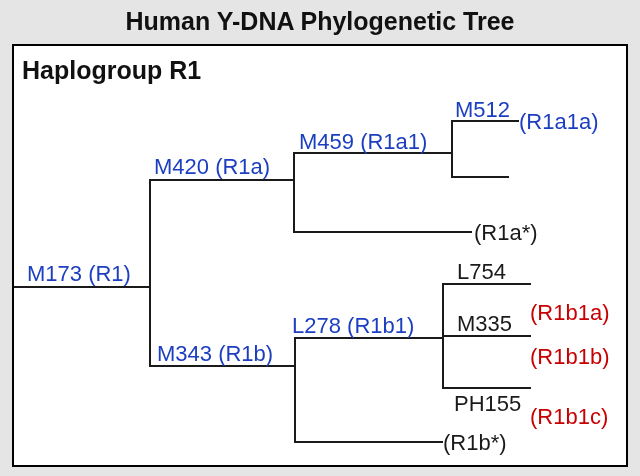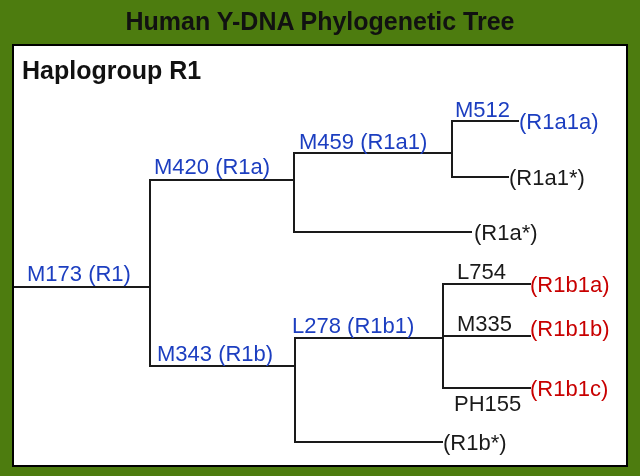--- a/index.html
+++ b/index.html
@@ -1,38 +1,38 @@
 <!DOCTYPE html>
 <html><head>
 <meta charset="utf-8">
 <style>
   html,body { margin:0; padding:0; background:#ffffff; }
   .canvas {
-    position:relative; width:640px; height:476px; background:#4d7c0f;
+    position:relative; width:640px; height:476px; background:#e5e5e5;
     font-family:"Liberation Sans", sans-serif; overflow:hidden;
   }
   .fig-title {
     position:absolute; top:7px; left:0; width:100%; text-align:center;
     font-size:25px; font-weight:bold; color:#111111;
   }
   .tree-box {
     position:absolute; left:12px; top:44px; width:612px; height:419px;
     border:2px solid #000000; background:#ffffff;
   }
   .panel-label {
     position:absolute; left:8px; top:10px;
     font-size:25px; font-weight:bold; color:#111111;
   }
   svg.branches { position:absolute; left:0; top:0; display:block; }
   .node {
     position:absolute; font-size:22px; line-height:23px;
     white-space:nowrap; color:#1a1a1a;text-align:center;
   }
   [data-color="blue"]  { color:#1C3EC0; }
-  [data-color="red"]   { color:#C80000; }
+  [data-color="red"]   { color:#C80000;margin-top:28px; }
   [data-color="black"] { color:#1A1A1A; }
 </style>
 </head>
 <body>
 
 <div class="canvas">
 
   <div class="fig-title">Human Y-DNA Phylogenetic Tree</div>
 
   <div class="tree-box">
@@ -62,21 +62,20 @@
     <span class="node" style="left:13px;  top:216px;" data-color="blue">M173 (R1)</span>
 
     <span class="node" style="left:140px; top:109px;" data-color="blue">M420 (R1a)</span>
 
     <span class="node" style="left:285px; top:84px;" data-color="blue">M459 (R1a1)</span>
 
     <span class="node" style="left:441px; top:52px;" data-color="blue">M512</span>
 
     <span class="node" style="left:505px; top:64px;" data-color="blue">(R1a1a)</span>
 
-    <span class="node" style="left:495px; top:120px;" data-color="black">(R1a1*)</span>
 
     <span class="node" style="left:460px; top:175px;" data-color="black">(R1a*)</span>
 
     <span class="node" style="left:143px; top:296px;" data-color="blue">M343 (R1b)</span>
 
     <span class="node" style="left:278px; top:268px;" data-color="blue">L278 (R1b1)</span>
 
     <span class="node" style="left:443px; top:214px;" data-color="black">L754</span>
 
     <span class="node" style="left:516px; top:227px;" data-color="red">(R1b1a)</span>

